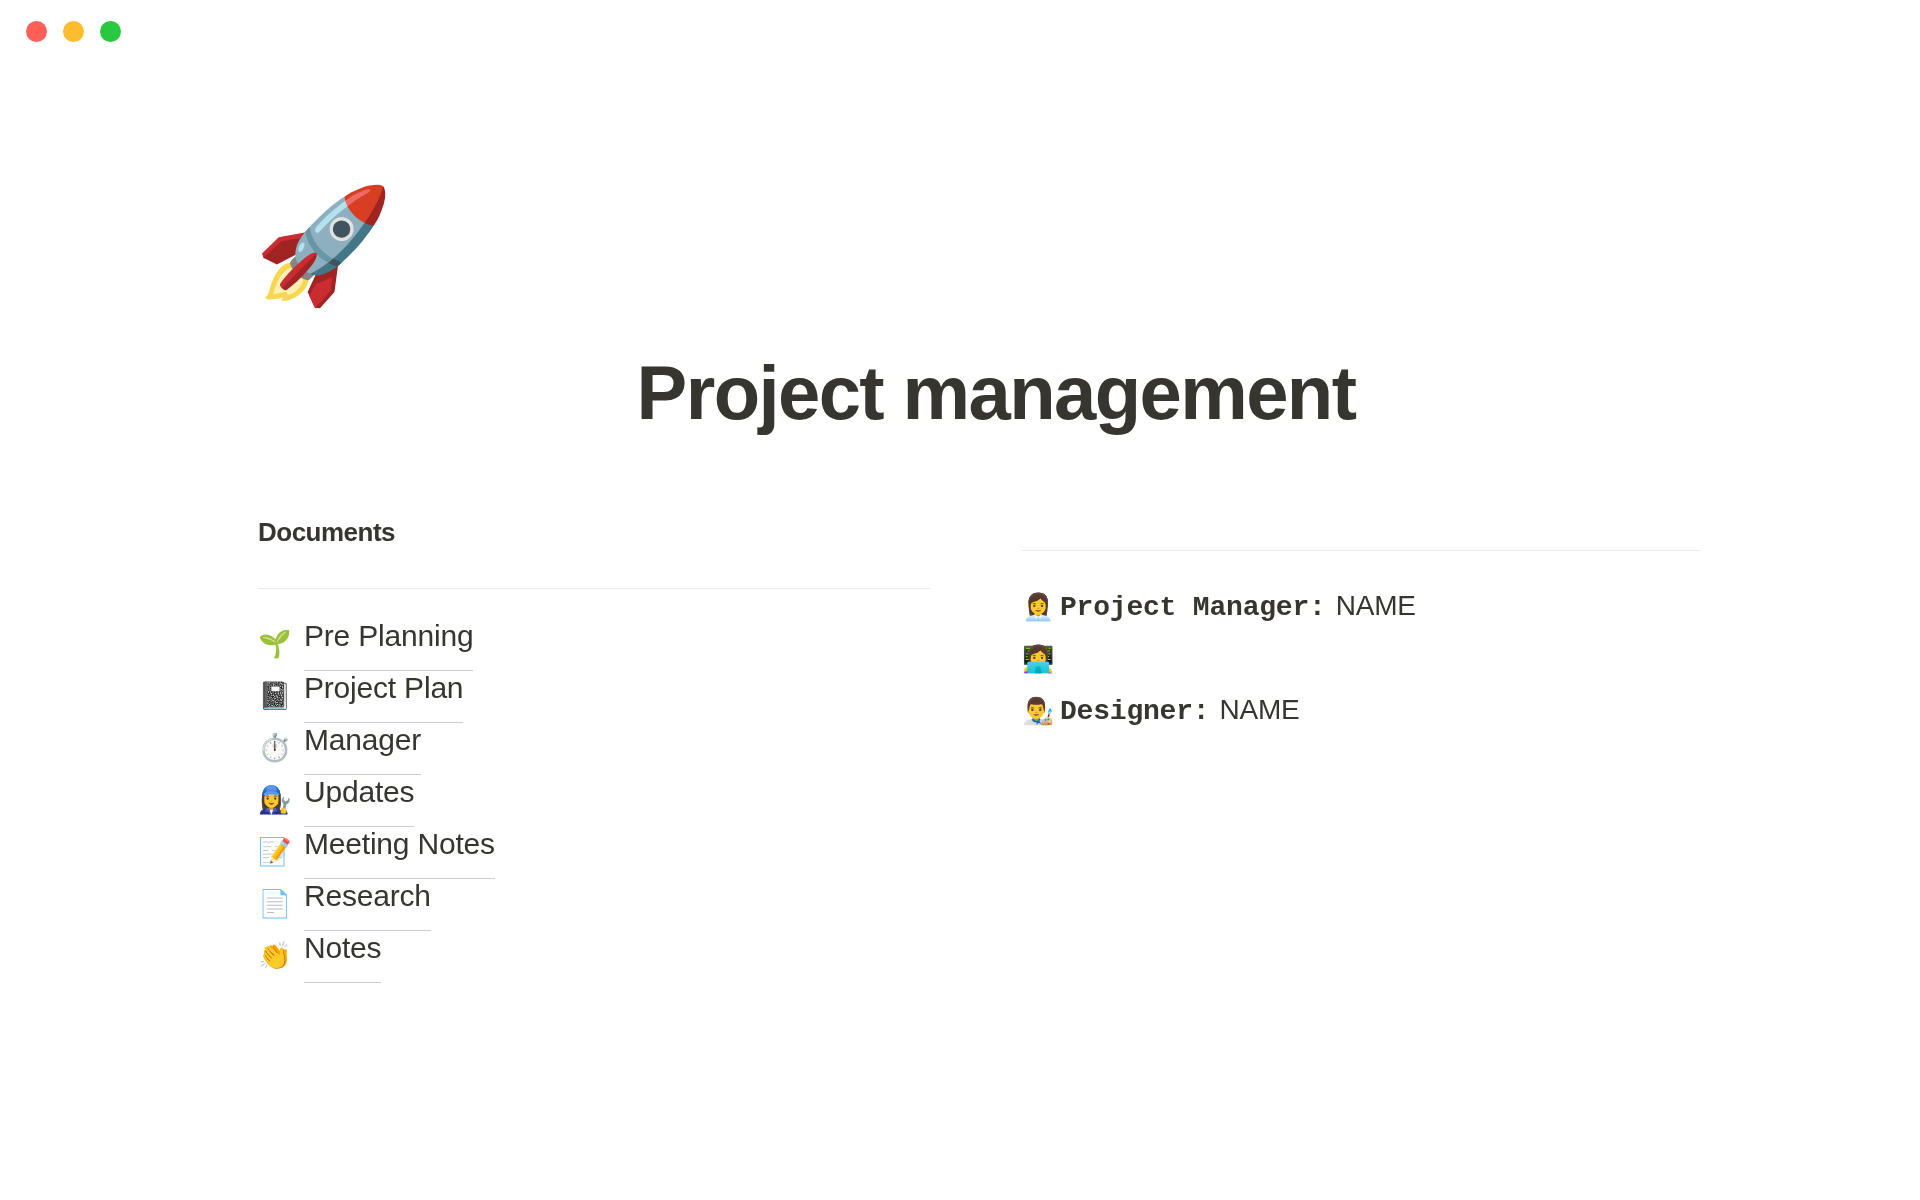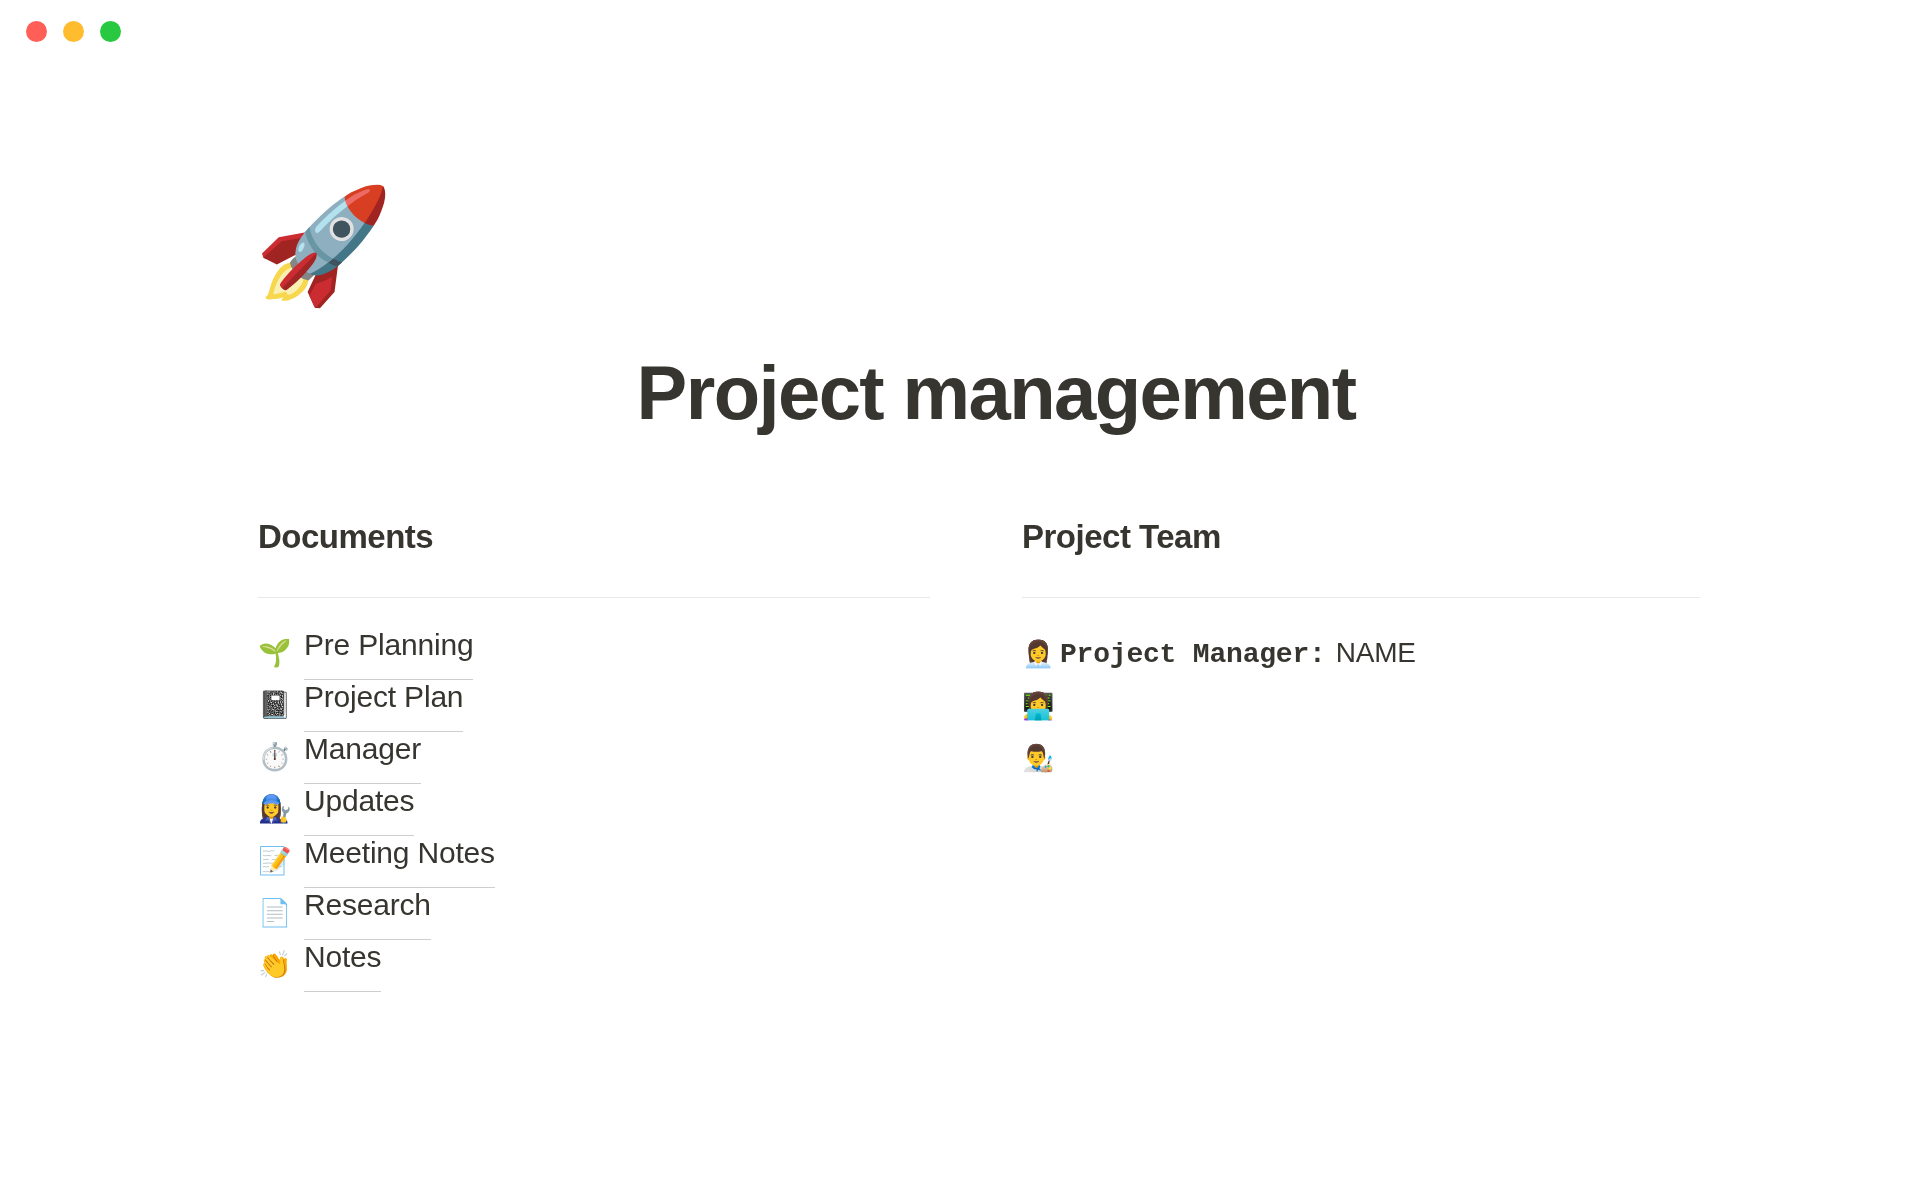--- a/index.html
+++ b/index.html
@@ -97,21 +97,21 @@
     width: 1442px;
   }
   .col {
     display: flex;
     flex-direction: column;
   }
   .col-left  { width: 672px; margin-right: 92px; }
   .col-right { width: 678px; }
 
   .section-title {
-    font-size: 33px;
+    font-size: 26px;
     font-weight: 700;
     letter-spacing: -0.5px;
     color: #37352f;
     margin: 0 0 4px 0;
     line-height: 1.3;
   }
   .divider {
     height: 1px;
     background: #e9e9e7;
     width: 100%;
@@ -237,36 +237,36 @@
 
             <div class="doc-item">
               <span class="doc-emoji">👏</span>
               <span class="doc-label">Notes</span>
             </div>
 
           </div>
         </div>
 
         <div class="col col-right">
-          <h2 class="section-title">Project Team</h2>
           <div class="divider"></div>
 
           <div class="team-list">
 
             <div class="team-item">
               <span class="team-emoji">👩‍💼</span>
               <span class="team-text"><span class="team-role">Project Manager:</span><span class="team-name" style="margin-left:10px">NAME</span></span>
             </div>
 
             <div class="team-item">
               <span class="team-emoji">👩‍💻</span>
             </div>
 
             <div class="team-item">
               <span class="team-emoji">👨‍🎨</span>
+              <span class="team-text"><span class="team-role">Designer:</span><span class="team-name" style="margin-left:10px">NAME</span></span>
             </div>
 
           </div>
         </div>
 
       </div>
     </div>
   </div>
 </div>
 

